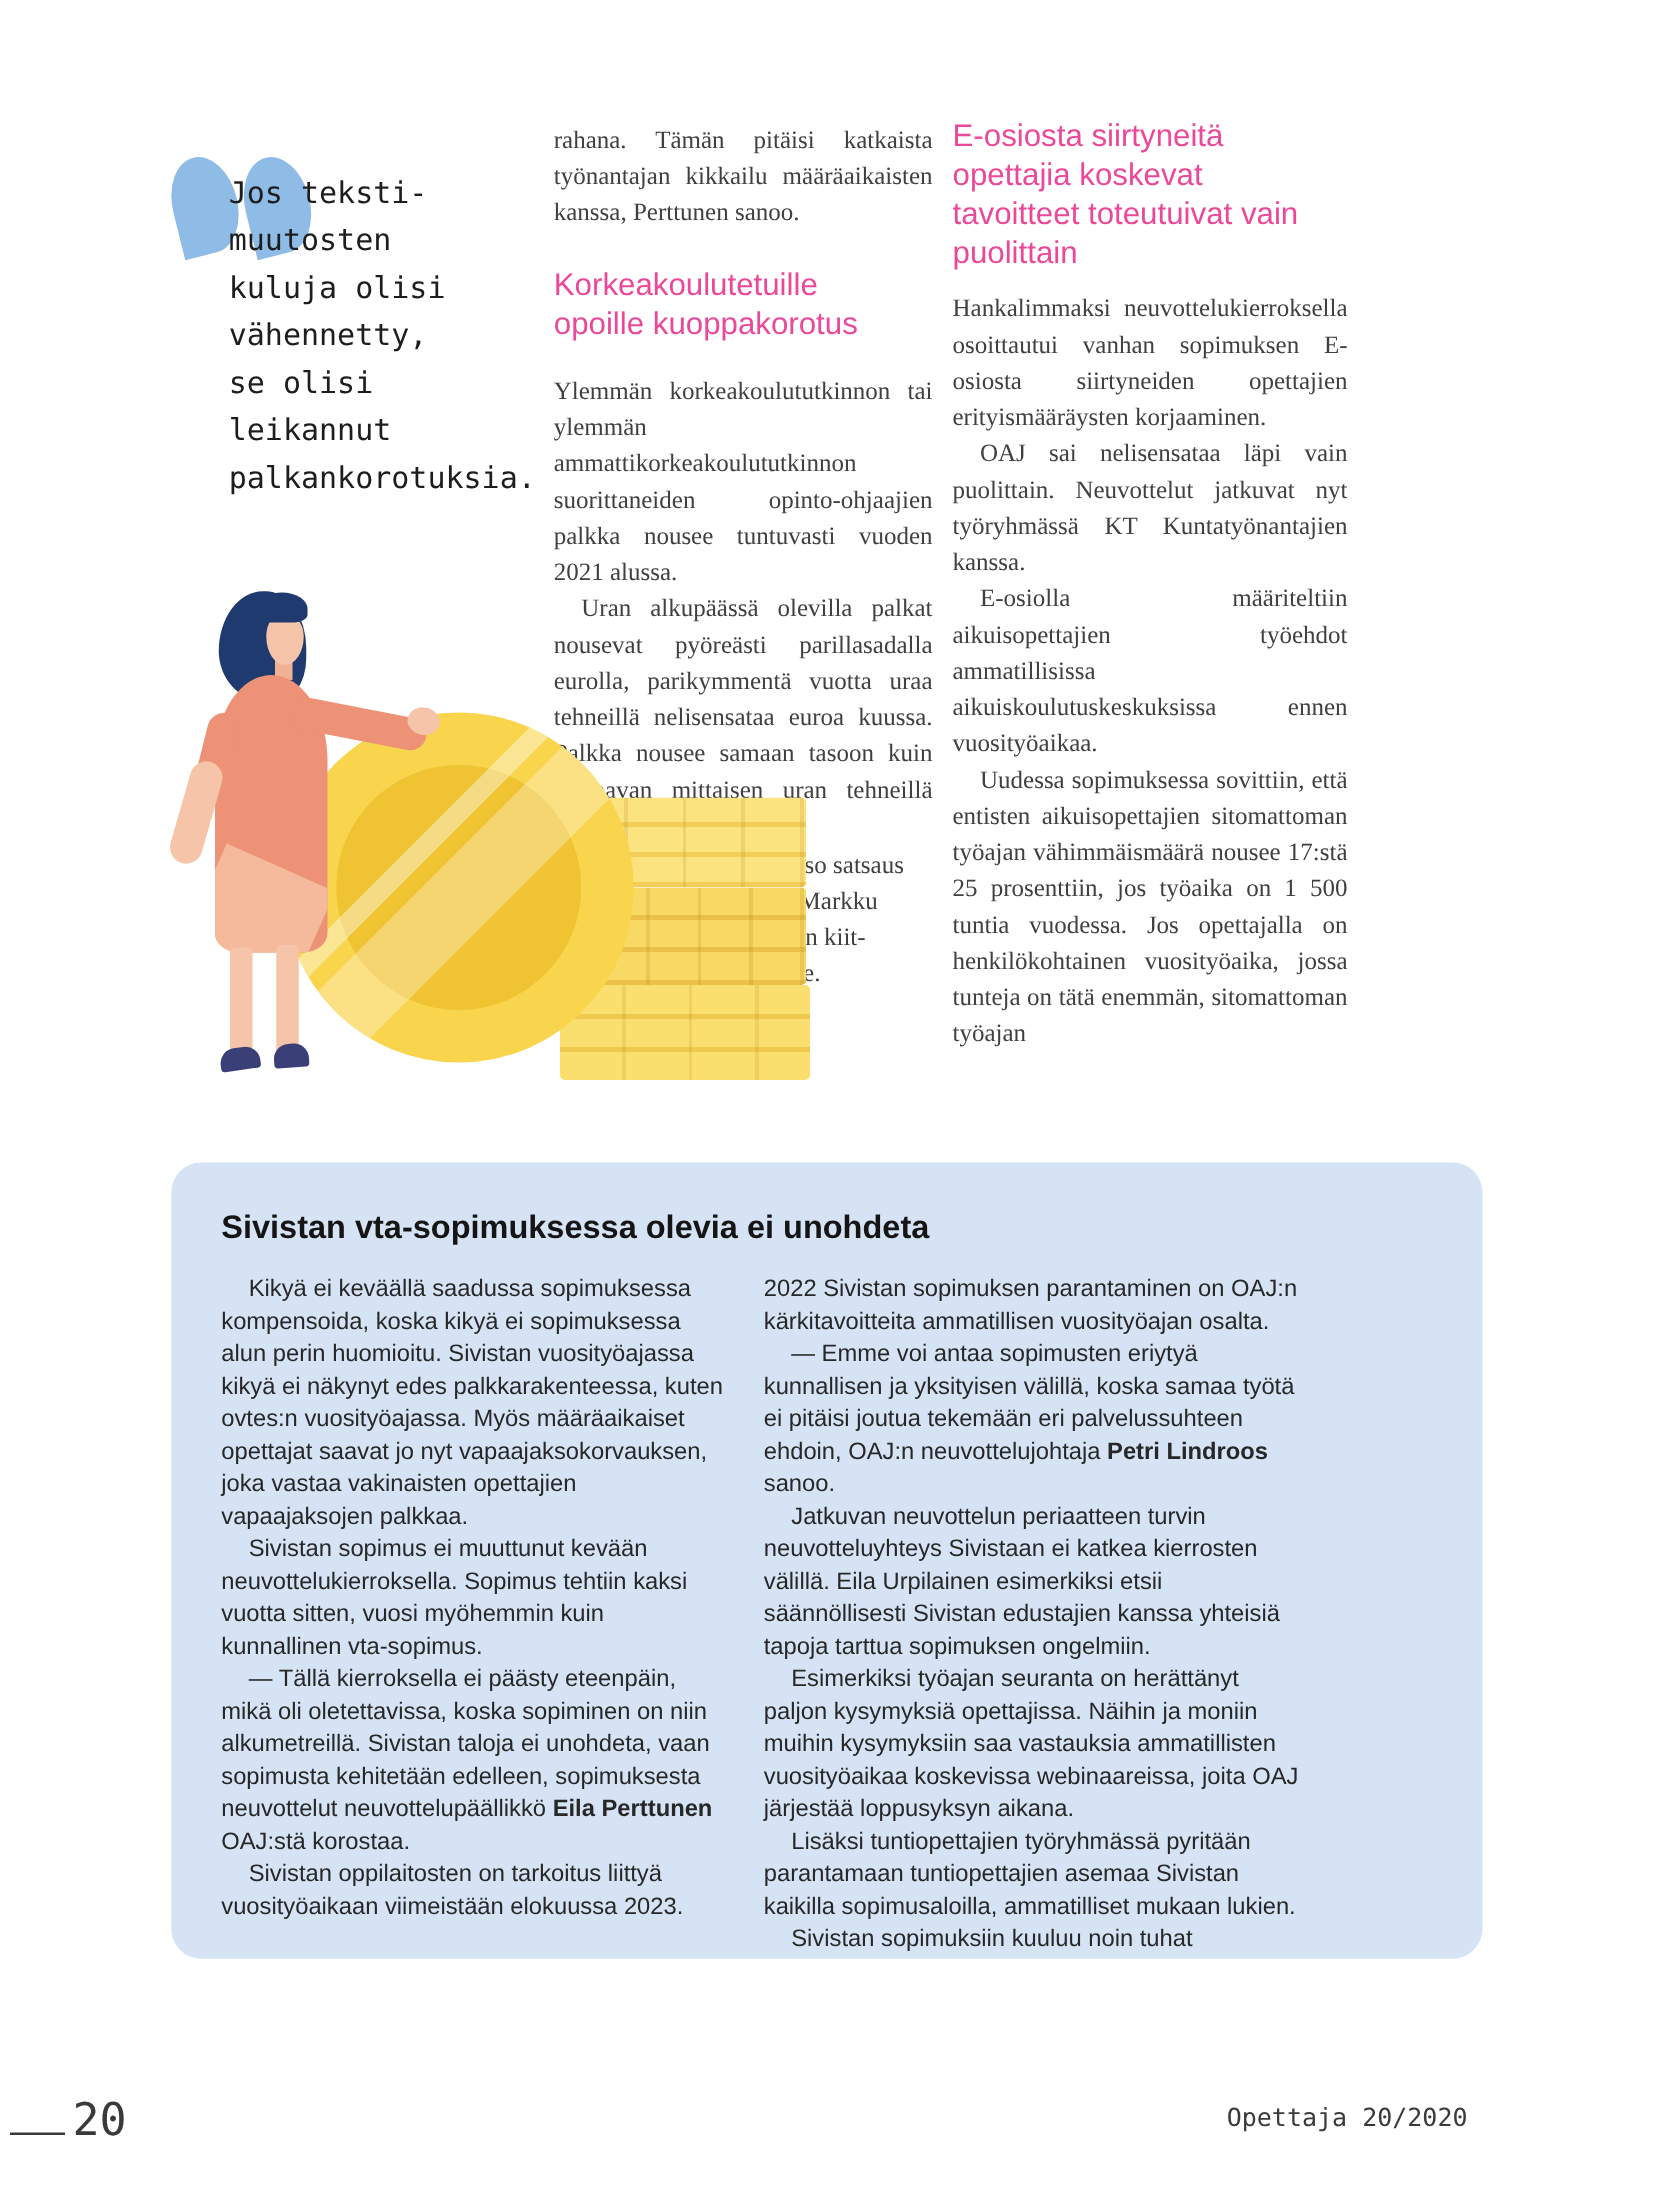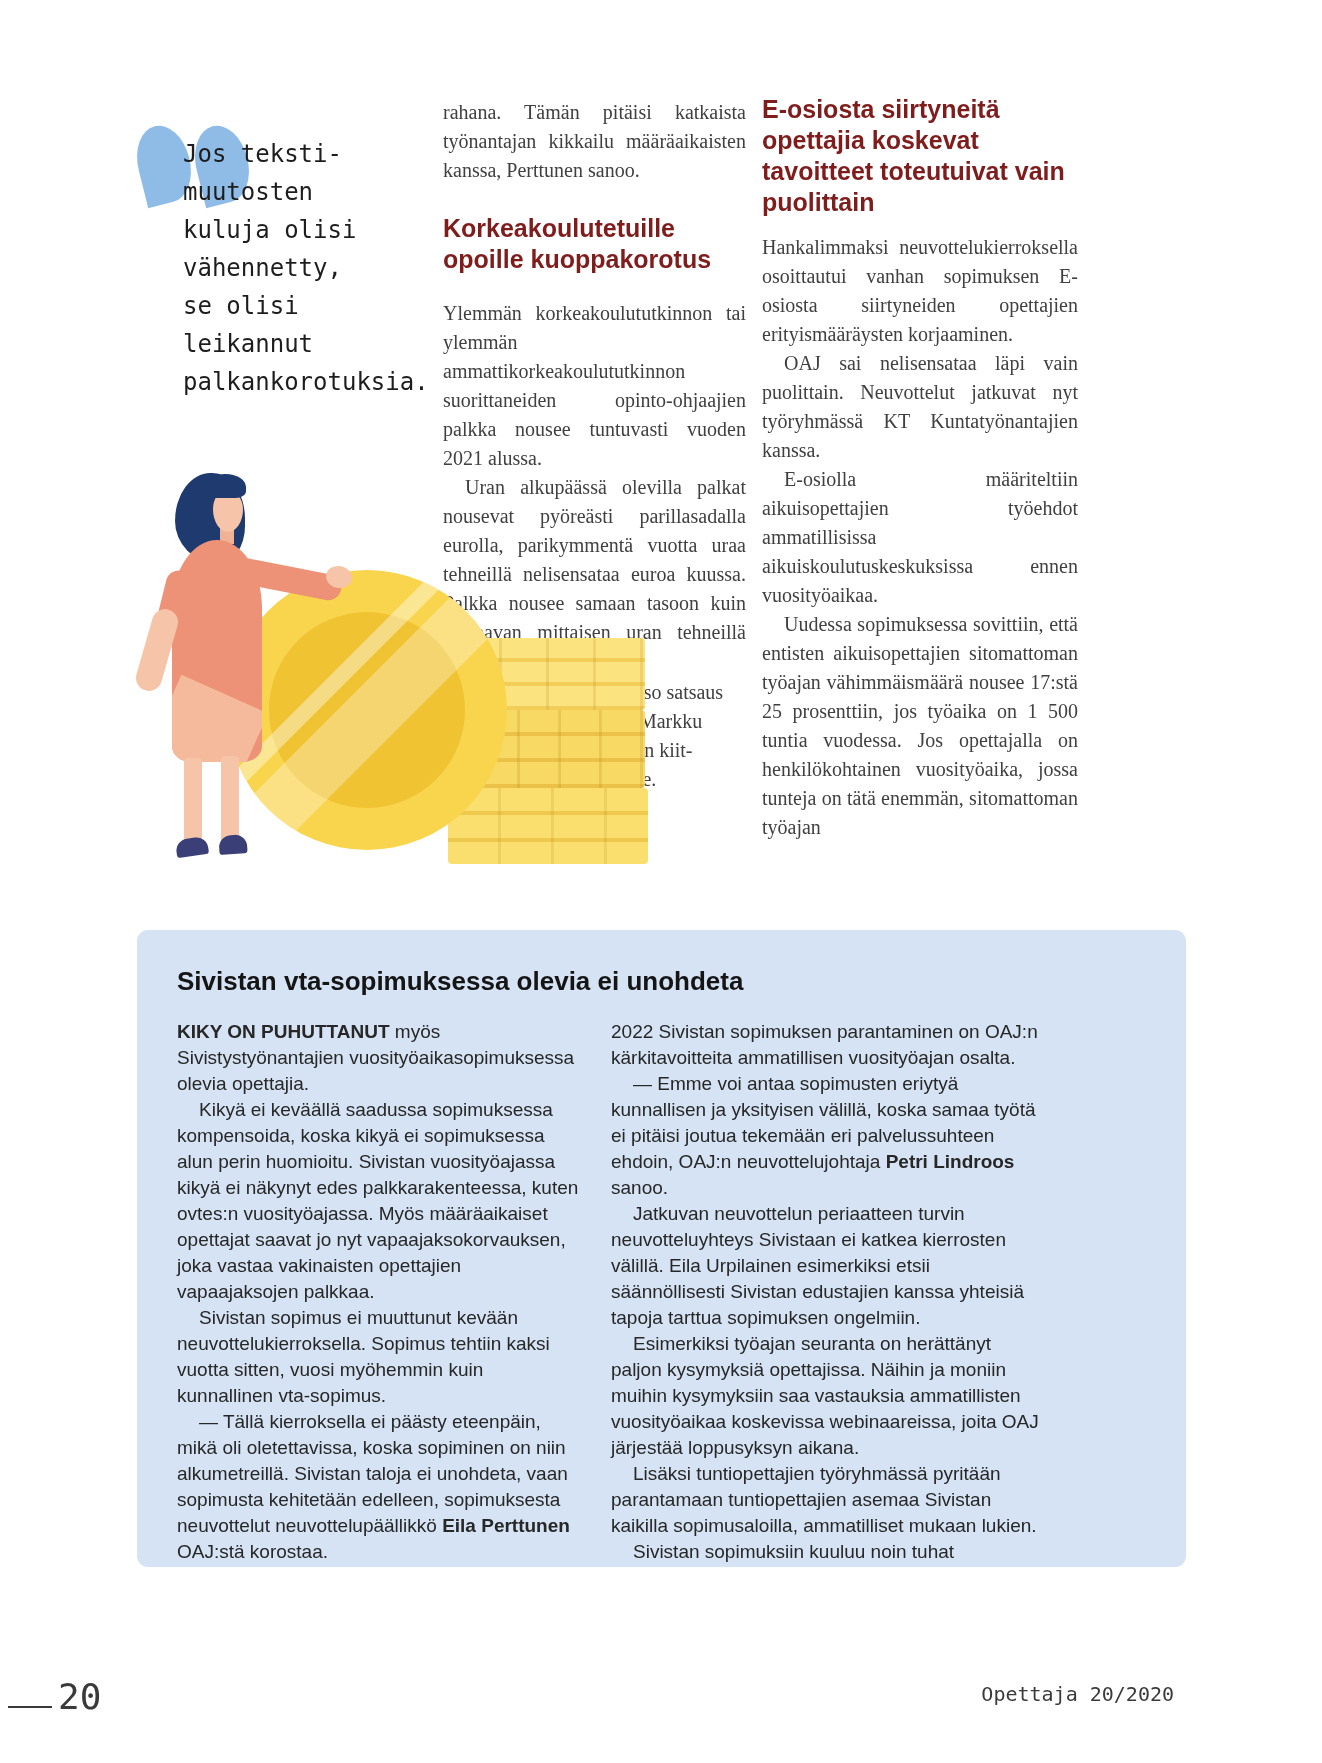--- a/index.html
+++ b/index.html
@@ -17,22 +17,22 @@
            color:#1d1d1d; white-space:pre-line; }
 
   
   .col { position:absolute; }
   .col-mid   { left:443px; top:98px;  width:303px; }
   .col-right { left:762px; top:94px;  width:316px; }
   .serif { font-family:"Liberation Serif",serif; font-size:20px; line-height:29px;
            color:#404040; margin:0; }
   .just { text-align:justify; }
   .indent { text-indent:22px; }
-  .subhead { font-family:"Liberation Sans",sans-serif; font-weight:bold; font-size:25px;
-             line-height:31px; color:#7f1d1d; margin:28px 0 24px; white-space:pre-line; }
+  .subhead { font-family:"Liberation Sans",sans-serif; font-weight:normal; font-size:25px;
+             line-height:31px; color:#ec4899; margin:28px 0 24px; white-space:pre-line; }
   .col-right .subhead { margin:0 0 15px; }
   .quote-shaped { white-space:pre-line; text-align:center; width:240px; margin:2px 0 0 72px; }
 
   
   .illustration { position:absolute; left:120px; top:420px; width:545px; height:455px; }
   .illustration * { position:absolute; }
   .stack { border-radius:4px; }
   .stack.a { left:335px; top:218px; width:190px; height:72px;
     background-image:repeating-linear-gradient(90deg, transparent 0 44px, rgba(180,130,20,0.18) 44px 47px),
                      repeating-linear-gradient(180deg, #FBE37F 0 20px, #F2CE59 20px 24px); }
@@ -70,21 +70,21 @@
             border-radius:13px; transform:rotate(16deg); }
   .leg.l1 { left:64px;  top:338px; width:18px; height:92px; background:#F6C4A8; border-radius:4px; }
   .leg.l2 { left:101px; top:336px; width:18px; height:94px; background:#F6C4A8; border-radius:4px; }
   .shoe.s1{ left:56px;  top:418px; width:32px; height:18px; background:#3A3F77;
             border-radius:12px 12px 3px 3px; transform:rotate(-8deg); }
   .shoe.s2{ left:99px;  top:415px; width:28px; height:19px; background:#3A3F77;
             border-radius:12px 12px 3px 3px; transform:rotate(-4deg); }
 
   
   .infobox { position:absolute; left:137px; top:930px; width:1049px; height:637px;
-             background:#D5E3F4; border-radius:11px; box-sizing:border-box;
+             background:#D5E3F4; border-radius:24px; box-sizing:border-box;
              padding:36px 40px 0 40px; overflow:hidden; }
   .box-title { font-size:26px; font-weight:bold; color:#151515; margin:0 0 22px; }
   .box-cols { display:flex; gap:32px; }
   .box-col { width:402px; font-size:19px; line-height:26px; color:#272727; }
   .box-col.rightcol { width:432px; }
   .box-col p { margin:0; }
   .box-col .bindent { text-indent:22px; }
 
   
   .page-rule { position:absolute; left:8px; top:1706px; width:44px; height:2px; background:#3a3a3a; }
@@ -156,21 +156,20 @@
     <div class="leg l1"></div>
     <div class="leg l2"></div>
     <div class="shoe s1"></div>
     <div class="shoe s2"></div>
   </div>
 
   <section class="infobox">
     <h2 class="box-title">Sivistan vta-sopimuksessa olevia ei unohdeta</h2>
     <div class="box-cols">
       <div class="box-col">
-        <p><b>KIKY ON PUHUTTANUT</b><span> myös Sivistystyönantajien vuosityöaikasopimuksessa olevia opettajia.</span></p>
         <p class="bindent">Kikyä ei keväällä saadussa sopimuksessa kompensoida, koska kikyä ei sopimuksessa alun perin huomioitu. Sivistan vuosityöajassa kikyä ei näkynyt edes palkkarakenteessa, kuten ovtes:n vuosityöajassa. Myös määräaikaiset opettajat saavat jo nyt vapaajaksokorvauksen, joka vastaa vakinaisten opettajien vapaajaksojen palkkaa.</p>
         <p class="bindent">Sivistan sopimus ei muuttunut kevään neuvottelukierroksella. Sopimus tehtiin kaksi vuotta sitten, vuosi myöhemmin kuin kunnallinen vta-sopimus.</p>
         <p class="bindent"><span>— Tällä kierroksella ei päästy eteenpäin, mikä oli oletettavissa, koska sopiminen on niin alkumetreillä. Sivistan taloja ei unohdeta, vaan sopimusta kehitetään edelleen, sopimuksesta neuvottelut neuvottelupäällikkö </span><b>Eila Perttunen</b><span> OAJ:stä korostaa.</span></p>
         <p class="bindent">Sivistan oppilaitosten on tarkoitus liittyä vuosityöaikaan viimeistään elokuussa 2023.</p>
 
       </div>
       <div class="box-col rightcol">
         <p>2022 Sivistan sopimuksen parantaminen on OAJ:n kärkitavoitteita ammatillisen vuosityöajan osalta.</p>
         <p class="bindent"><span>— Emme voi antaa sopimusten eriytyä kunnallisen ja yksityisen välillä, koska samaa työtä ei pitäisi joutua tekemään eri palvelussuhteen ehdoin, OAJ:n neuvottelujohtaja </span><b>Petri Lindroos</b><span> sanoo.</span></p>
         <p class="bindent">Jatkuvan neuvottelun periaatteen turvin neuvotteluyhteys Sivistaan ei katkea kierrosten välillä. Eila Urpilainen esimerkiksi etsii säännöllisesti Sivistan edustajien kanssa yhteisiä tapoja tarttua sopimuksen ongelmiin.</p>

